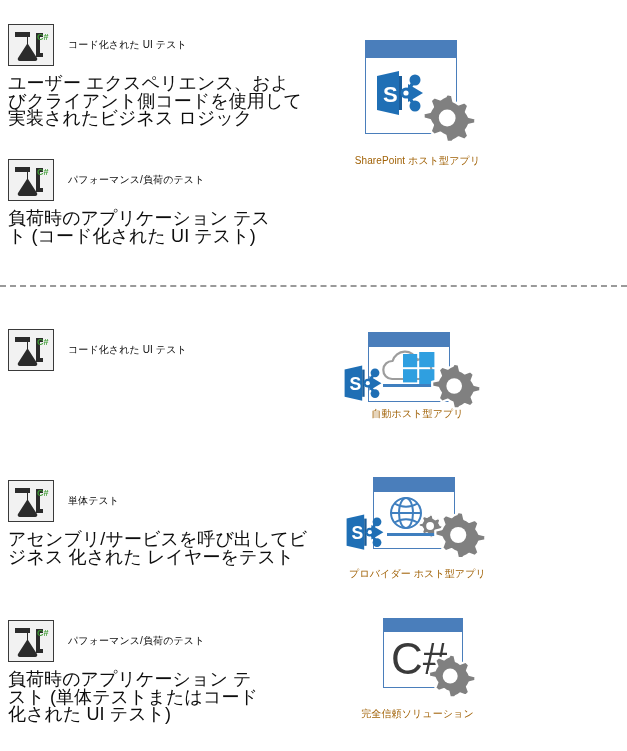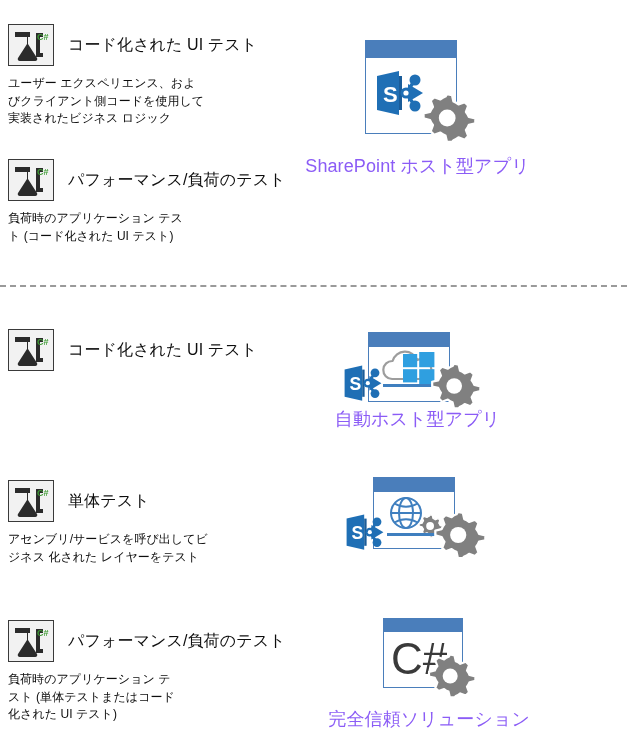--- a/index.html
+++ b/index.html
@@ -39,29 +39,29 @@
     width: 46px;
     height: 42px;
     box-sizing: border-box;
     border: 1.6px solid #3a3a3a;
     background: #f2f2f2;
     position: relative;
     flex: 0 0 auto;
   }
 
   .test-title {
-    font-size: 16px;
+    font-size: 10px;
     color: #0d0d0d;
     white-space: nowrap;
     letter-spacing: .1px;
   }
 
   .test-desc {
     margin-top: 7px;
-    font-size: 12px;
+    font-size: 18px;
     line-height: 17.5px;
     color: #0d0d0d;
     white-space: pre-line;
     letter-spacing: .05px;
   }
 
   
   .divider {
     position: absolute;
     left: 0;
@@ -73,22 +73,22 @@
   
   .app-item {
     position: absolute;
     text-align: center;
   }
   .app-art {
     position: relative;
     margin: 0 auto;
   }
   .app-caption {
-    font-size: 18px;
-    color: #8b5cf6;
+    font-size: 10px;
+    color: #a16207;
     white-space: nowrap;
     letter-spacing: .1px;
   }
 
   
   .win {
     position: absolute;
     box-sizing: border-box;
     border: 1.6px solid #4a7ebb;
     background: #ffffff;
@@ -306,35 +306,36 @@
         </g>
       </svg>
 
       <svg width="54" height="54" viewBox="0 0 56 56" style="position:absolute;left:88px;top:31px;">
         <g>
           <path d="M28 4 l5 1 1.5 6.5 a17.5 17.5 0 0 1 5 2.9 l6.2 -2.3 3.6 3.6 -2.3 6.2 a17.5 17.5 0 0 1 2.9 5 l6.5 1.5 v5.1 l-6.5 1.5 a17.5 17.5 0 0 1 -2.9 5 l2.3 6.2 -3.6 3.6 -6.2 -2.3 a17.5 17.5 0 0 1 -5 2.9 L33 52 h-5.1 l-1.5 -6.5 a17.5 17.5 0 0 1 -5 -2.9 l-6.2 2.3 -3.6 -3.6 2.3 -6.2 a17.5 17.5 0 0 1 -2.9 -5 L4.5 28.5 v-5.1 L11 21.9 a17.5 17.5 0 0 1 2.9 -5 l-2.3 -6.2 3.6 -3.6 6.2 2.3 a17.5 17.5 0 0 1 5 -2.9 Z" fill="#808080" stroke="#ffffff" stroke-width="2.4" stroke-linejoin="round"></path>
           <circle cx="28.2" cy="28" r="8.4" fill="#ffffff"></circle>
         </g>
       </svg>
     </div>
+    <div class="app-caption" style="margin-top:10px;">プロバイダー ホスト型アプリ</div>
   </div>
 
   <div class="app-item" style="left:305px; top:618px; width:225px;">
     <div class="app-art" style="width:130px; height:75px;">
       <div class="win" style="left:30px; top:0px; width:80px; height:70px;">
         <div class="win-bar" style="height:13px;"></div>
       </div>
 
       <svg width="80" height="56" viewBox="0 0 80 56" style="position:absolute;left:34px;top:14px;">
         <text x="4" y="42" font-family="'Liberation Sans',sans-serif" font-size="44" fill="#3a3a3a">C#</text>
       </svg>
 
       <svg width="50" height="50" viewBox="0 0 56 56" style="position:absolute;left:72px;top:33px;">
         <g>
           <path d="M28 4 l5 1 1.5 6.5 a17.5 17.5 0 0 1 5 2.9 l6.2 -2.3 3.6 3.6 -2.3 6.2 a17.5 17.5 0 0 1 2.9 5 l6.5 1.5 v5.1 l-6.5 1.5 a17.5 17.5 0 0 1 -2.9 5 l2.3 6.2 -3.6 3.6 -6.2 -2.3 a17.5 17.5 0 0 1 -5 2.9 L33 52 h-5.1 l-1.5 -6.5 a17.5 17.5 0 0 1 -5 -2.9 l-6.2 2.3 -3.6 -3.6 2.3 -6.2 a17.5 17.5 0 0 1 -2.9 -5 L4.5 28.5 v-5.1 L11 21.9 a17.5 17.5 0 0 1 2.9 -5 l-2.3 -6.2 3.6 -3.6 6.2 2.3 a17.5 17.5 0 0 1 5 -2.9 Z" fill="#808080" stroke="#ffffff" stroke-width="2.4" stroke-linejoin="round"></path>
           <circle cx="28.2" cy="28" r="8.4" fill="#ffffff"></circle>
         </g>
       </svg>
     </div>
-    <div class="app-caption" style="margin-top:14px;text-align:right;">完全信頼ソリューション</div>
+    <div class="app-caption" style="margin-top:14px;">完全信頼ソリューション</div>
   </div>
 
 </div>
 
 </body></html>

